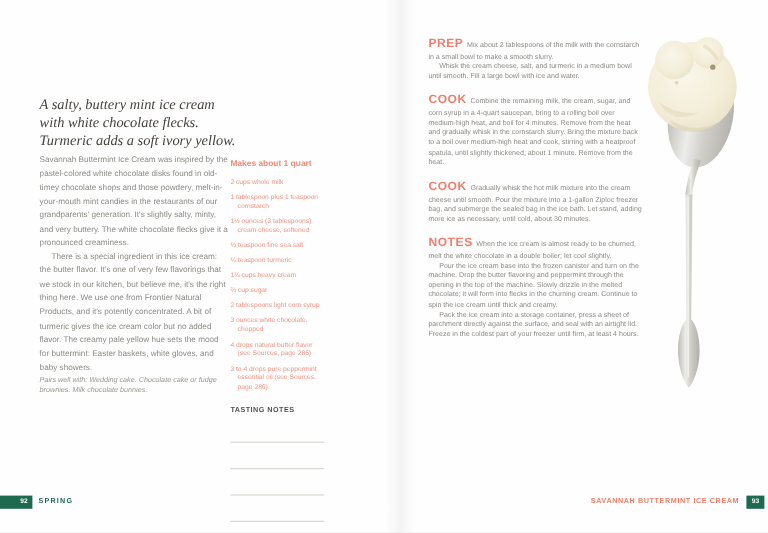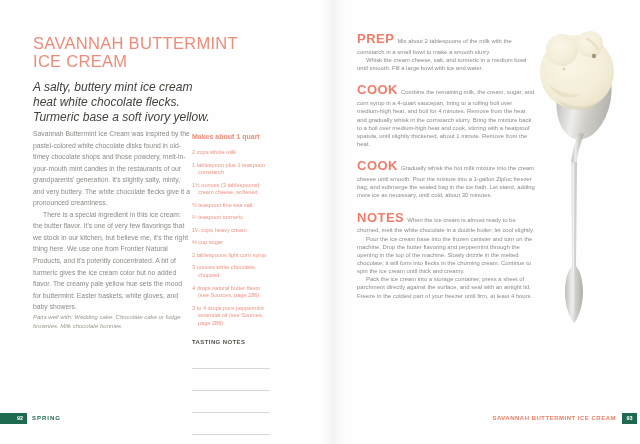--- a/index.html
+++ b/index.html
@@ -8,42 +8,42 @@
     font-family:"Liberation Sans",sans-serif;overflow:hidden;
   }
   .gutter{position:absolute;left:322px;top:0;width:24px;height:444px;
     background:linear-gradient(90deg,rgba(0,0,0,0) 0%,rgba(0,0,0,0.045) 50%,rgba(0,0,0,0) 100%);}
 
   
   .title{position:absolute;left:33px;top:34px;width:250px;
     font-size:16.5px;line-height:1.12;letter-spacing:.3px;font-weight:400;
     color:#ec8c7a;}
   .hand-note{position:absolute;left:33px;top:80px;width:230px;
-    font-family:Liberation Sans, sans-serif;font-style:italic;
+    font-family:Liberation Serif, serif;font-style:italic;
     font-size:12px;line-height:1.25;color:#45423d;}
   .intro{position:absolute;left:33px;top:128px;width:158px;
     font-size:6.8px;line-height:1.7;color:#8d8b86;text-align:left;}
   .intro p{margin:0;}
   .intro p.indent{text-indent:10px;}
   .pairs{margin-top:9px;font-style:italic;font-size:6px;line-height:1.5;color:#9b988f;}
 
   .ing-col{position:absolute;left:192px;top:133px;width:78px;}
   .makes{font-size:7px;font-weight:bold;color:#ec8c7a;margin:0 0 9px 0;}
   .ing{font-size:5.6px;line-height:1.35;color:#ee9484;margin:0 0 5px 0;
     padding-left:6px;text-indent:-6px;}
   .tasting-label{font-size:6px;font-weight:bold;letter-spacing:.4px;
     color:#55524c;margin:12px 0 2px 0;}
   .rule{height:21px;border-bottom:1px solid #d9d7d2;}
 
   
   .steps{position:absolute;left:357px;top:30px;width:178px;}
   .step{margin:0 0 9px 0;}
   .step p{margin:0;font-size:5.9px;line-height:1.38;color:#8d8b86;}
   .step p.indent{text-indent:9px;}
-  .step-label{font-weight:bold;font-size:13px;letter-spacing:.5px;
+  .step-label{font-weight:bold;font-size:10px;letter-spacing:.5px;
     color:#ee7e6b;margin-right:3px;}
 
   
   .photo{position:absolute;left:528px;top:14px;width:112px;height:340px;}
 
   
   .tab{position:absolute;top:413px;height:11px;background:#1d6a50;color:#fff;
     font-size:5.5px;line-height:11px;font-weight:bold;}
   .tab-left{left:0;width:27px;text-align:right;padding-right:4px;box-sizing:border-box;}
   .tab-right{right:3px;width:15px;text-align:center;}
@@ -51,29 +51,25 @@
     font-size:6px;font-weight:bold;letter-spacing:1px;color:#1d6a50;}
   .recipe-label{position:absolute;right:24px;top:413px;height:11px;line-height:11px;
     font-size:6px;font-weight:bold;letter-spacing:.5px;color:#ec7e66;}
 </style>
 </head>
 <body>
 
 <div class="spread">
   <div class="gutter"></div>
 
-  <div class="title">
-    <div>SAVANNAH BUTTERMINT</div>
-    <div>ICE CREAM</div>
-  </div>
 
   <div class="hand-note">
       <div>A salty, buttery mint ice cream</div>
-      <div>heat white chocolate flecks.</div>
-      <div>Turmeric base a soft ivory yellow.</div>
+      <div>with white chocolate flecks.</div>
+      <div>Turmeric adds a soft ivory yellow.</div>
     </div>
 
   <div class="intro">
       <p>Savannah Buttermint Ice Cream was inspired by the pastel-colored white chocolate disks found in old-timey chocolate shops and those powdery, melt-in-your-mouth mint candies in the restaurants of our grandparents' generation. It's slightly salty, minty, and very buttery. The white chocolate flecks give it a pronounced creaminess.</p>
       <p class="indent">There is a special ingredient in this ice cream: the butter flavor. It's one of very few flavorings that we stock in our kitchen, but believe me, it's the right thing here. We use one from Frontier Natural Products, and it's potently concentrated. A bit of turmeric gives the ice cream color but no added flavor. The creamy pale yellow hue sets the mood for buttermint: Easter baskets, white gloves, and baby showers.</p>
       <p class="pairs">Pairs well with: Wedding cake. Chocolate cake or fudge brownies. Milk chocolate bunnies.</p>
     </div>
 
   <div class="ing-col">
     <p class="makes">Makes about 1 quart</p>

